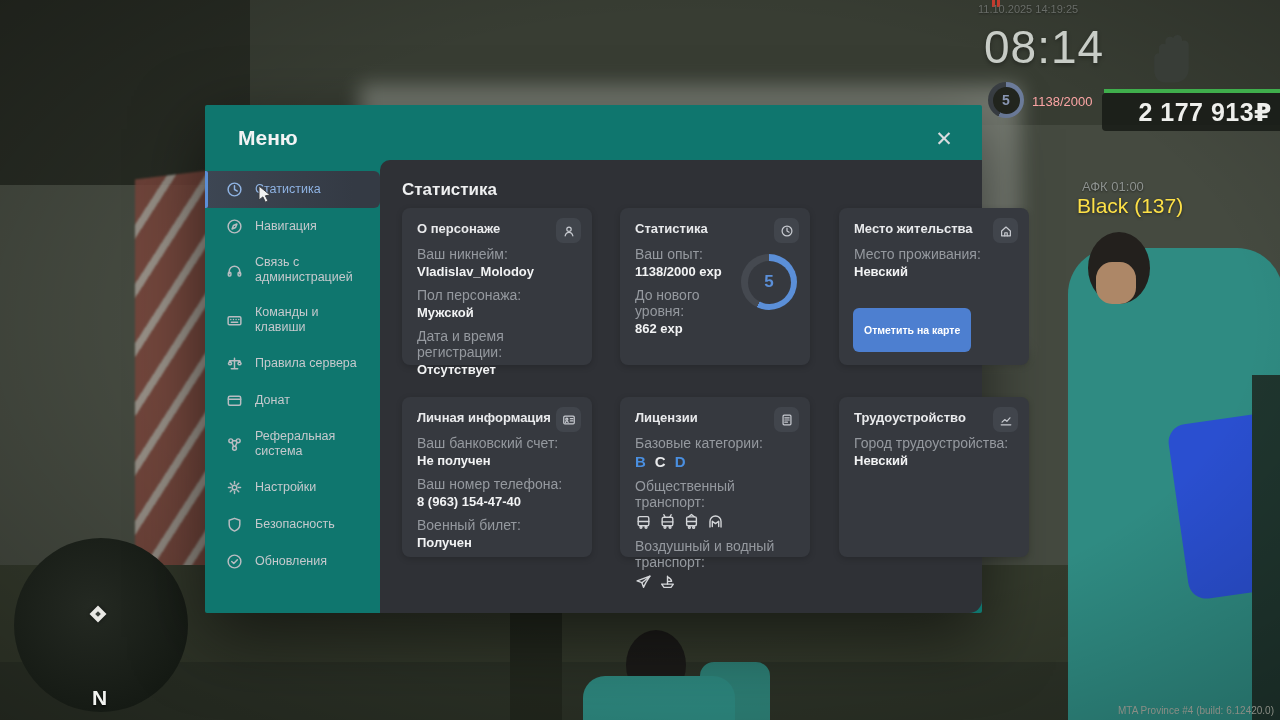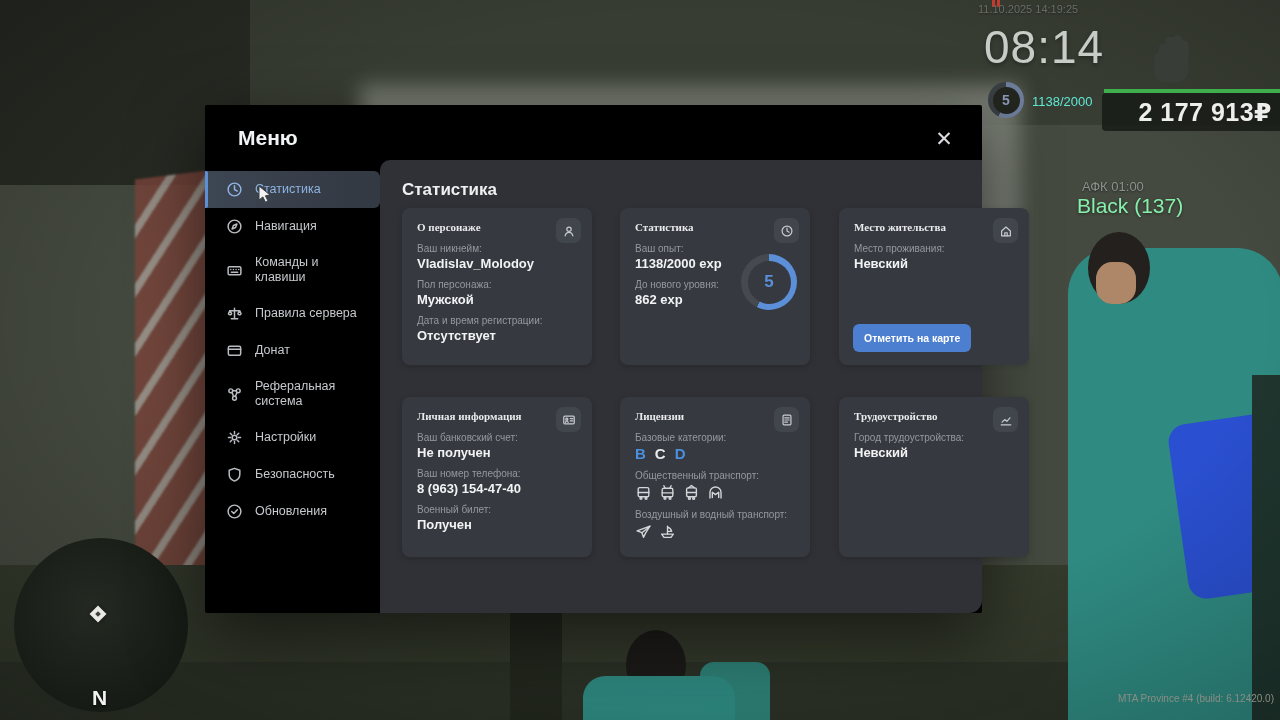--- a/index.html
+++ b/index.html
@@ -36,35 +36,35 @@
     color:rgba(222,226,221,.88); text-shadow:0 2px 4px rgba(0,0,0,.35); }
   .hud-fist { position:absolute; left:1150px; top:28px; width:52px; height:56px; }
   .hud-money-bar { position:absolute; left:1104px; top:89px; width:176px; height:4px; background:#3fae4c; }
   .hud-money-box { position:absolute; left:1102px; top:93px; width:178px; height:38px;
     background:rgba(24,27,22,.85); border-radius:4px 0 0 4px; display:flex; align-items:center; justify-content:flex-end; padding-right:8px; }
   .hud-money { font-size:25px; font-weight:bold; color:#eeefec; letter-spacing:.5px; }
   .hud-level { position:absolute; left:988px; top:82px; width:36px; height:36px; border-radius:50%;
     background:conic-gradient(#6d7d9c calc(var(--p)*1%), #3a3f44 0); display:flex; align-items:center; justify-content:center; }
   .hud-level-inner { width:27px; height:27px; border-radius:50%; background:#23261f; color:#8d9ab8;
     font-size:14px; font-weight:bold; display:flex; align-items:center; justify-content:center; }
-  .hud-exp { position:absolute; left:1032px; top:94px; font-size:13px; color:#5eead4; }
+  .hud-exp { position:absolute; left:1032px; top:94px; font-size:13px; color:#fca5a5; }
   .afk-label { position:absolute; left:1082px; top:179px; font-size:13px; color:#8d928f; text-shadow:0 1px 2px rgba(0,0,0,.5); }
-  .player-name { position:absolute; left:1077px; top:194px; font-size:21px; color:#86efac; text-shadow:0 1px 3px rgba(0,0,0,.5);text-align:right; }
-  .server-build { position:absolute; right:6px; bottom:16px; font-size:10px; color:#8a8d85;margin-left:44px; }
+  .player-name { position:absolute; left:1077px; top:194px; font-size:21px; color:#fde047; text-shadow:0 1px 3px rgba(0,0,0,.5);text-align:right; }
+  .server-build { position:absolute; right:6px; bottom:4px; font-size:10px; color:#8a8d85;margin-left:44px; }
 
   
   .minimap { position:absolute; left:14px; top:538px; width:174px; height:174px; border-radius:50%;
     background:radial-gradient(circle at 45% 40%, #242922, #151a14 75%); }
   .minimap-marker { position:absolute; left:78px; top:70px; width:12px; height:12px; background:#e8e8e4;
     transform:rotate(45deg); box-shadow:0 0 4px rgba(0,0,0,.6); }
   .minimap-marker-dot { position:absolute; left:82px; top:74px; width:4px; height:4px; background:#3a3f3a; transform:rotate(45deg); }
   .compass-n { position:absolute; left:92px; top:686px; font-size:21px; font-weight:bold; color:#f2f3f0; text-shadow:0 2px 3px rgba(0,0,0,.7); }
 
   
-  .menu { position:absolute; left:205px; top:105px; width:777px; height:508px; background:#000000;
+  .menu { position:absolute; left:205px; top:105px; width:777px; height:508px; background:#0f766e;
     border-radius:2px; box-shadow:0 24px 70px rgba(0,0,0,.55); }
   .menu-title { position:absolute; left:33px; top:21px; font-size:21px; font-weight:bold; color:#f2f3f4; }
   .menu-close { position:absolute; right:26px; top:22px; width:24px; height:24px; color:#d9dbde; font-size:21px;
     line-height:24px; text-align:center; cursor:pointer; }
 
   
   .sidebar { position:absolute; left:0; top:66px; width:175px; bottom:10px; display:flex; flex-direction:column; }
   .nav-item { display:flex; align-items:center; gap:12px; padding:10px 10px 10px 21px; cursor:pointer; position:relative; }
   .nav-item .nlabel { font-size:12.5px; color:#c6c9cd; line-height:1.2; }
   .nav-item.active { background:linear-gradient(90deg,#3d4653,#343a44 85%); border-radius:0 6px 6px 0; }
@@ -78,35 +78,35 @@
 
   
   .content { position:absolute; left:175px; top:55px; right:0; bottom:0; background:#2f3136; border-radius:10px 0 13px 0; }
   .content-title { position:absolute; left:22px; top:20px; font-size:17px; font-weight:bold; color:#eff0f1; }
 
   .card { position:absolute; width:190px; background:#36393f; border-radius:8px; padding:13px 15px;
     box-shadow:0 2px 6px rgba(0,0,0,.18); }
   .row1 { top:48px; height:157px; }
   .row2 { top:237px; height:160px; }
   .col1 { left:22px; } .col2 { left:240px; } .col3 { left:459px; }
-  .card-title { font-size:11px; font-weight:bold; color:#e9eaec; margin-bottom:10px;font-family:Liberation Serif, serif; }
+  .card-title { font-size:13px; font-weight:bold; color:#e9eaec; margin-bottom:10px; }
   .card-badge { position:absolute; right:11px; top:10px; width:25px; height:25px; background:#41454c; border-radius:7px;
     display:flex; align-items:center; justify-content:center; }
   .card-badge svg { width:14px; height:14px; stroke:#c7cad0; fill:none; stroke-width:1.4; stroke-linecap:round; stroke-linejoin:round; }
   .field { margin-bottom:8px; }
-  .flabel { font-size:10px; color:#95999f; margin-bottom:2px; }
+  .flabel { font-size:14px; color:#95999f; margin-bottom:2px; }
   .fvalue { font-size:13px; font-weight:bold; color:#f2f3f4; }
 
   .ring { position:absolute; right:13px; top:46px; width:56px; height:56px; border-radius:50%;
     background:conic-gradient(#5b8fd8 calc(var(--p)*1%), #454950 0); display:flex; align-items:center; justify-content:center; }
   .ring-inner { width:43px; height:43px; border-radius:50%; background:#36393f; color:#5b8fd8;
     font-size:17px; font-weight:bold; display:flex; align-items:center; justify-content:center; }
 
   .map-btn { position:absolute; left:14px; bottom:13px; background:#4d7fd0; border:none; border-radius:6px;
-    color:#fff; font-weight:bold; font-size:10.5px; padding:8px 11px; cursor:pointer; font-family:inherit; }
+    color:#fff; font-weight:bold; font-size:10.5px; padding:16px 11px; cursor:pointer; font-family:inherit; }
 
   .cat-row { display:flex; gap:9px; margin:2px 0 8px; }
   .cat-letter { font-size:15px; font-weight:bold; }
   .cat-blue { color:#4a8fe0; } .cat-white { color:#e9eaec; }
   .ticons { display:flex; gap:7px; margin:3px 0 8px; }
   .ticons svg { width:17px; height:17px; stroke:#d4d6d9; fill:none; stroke-width:1.3; stroke-linecap:round; stroke-linejoin:round; }
 </style>
 </head>
 <body>
 
@@ -172,20 +172,28 @@
     </div>
     <div class="nav-item">
       <span class="nicon"><svg viewBox="0 0 16 16">
             <circle cx="8" cy="8" r="6"></circle>
             <path d="M10.3 5.7L9 9l-3.3 1.3L7 7z"></path>
           </svg></span>
       <span class="nlabel">Навигация</span>
     </div>
     <div class="nav-item">
       <span class="nicon"><svg viewBox="0 0 16 16">
+            <path d="M3 11V9a5 5 0 0 1 10 0v2"></path>
+            <rect x="2.2" y="9.6" width="2.4" height="3.6" rx="1"></rect>
+            <rect x="11.4" y="9.6" width="2.4" height="3.6" rx="1"></rect>
+          </svg></span>
+      <span class="nlabel">Связь с администрацией</span>
+    </div>
+    <div class="nav-item">
+      <span class="nicon"><svg viewBox="0 0 16 16">
             <rect x="2" y="4.5" width="12" height="7.5" rx="1.2"></rect>
             <path d="M4.5 7h.01M7 7h.01M9.5 7h.01M12 7h.01M5 9.6h6"></path>
           </svg></span>
       <span class="nlabel">Команды и клавиши</span>
     </div>
     <div class="nav-item">
       <span class="nicon"><svg viewBox="0 0 16 16">
             <path d="M8 3v9M5 13h6M3.5 5.5h9"></path>
             <path d="M3.5 5.5L2.3 8.2a1.6 1.6 0 0 0 3 0L4 5.5M12.5 5.5l-1.3 2.7a1.6 1.6 0 0 0 3 0l-1.2-2.7"></path>
           </svg></span>

